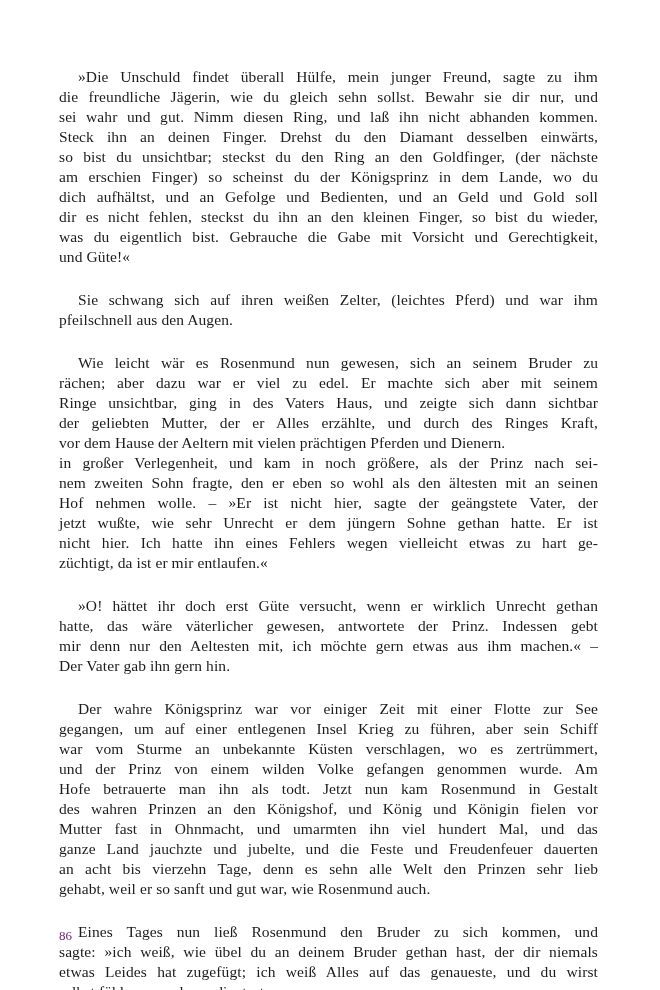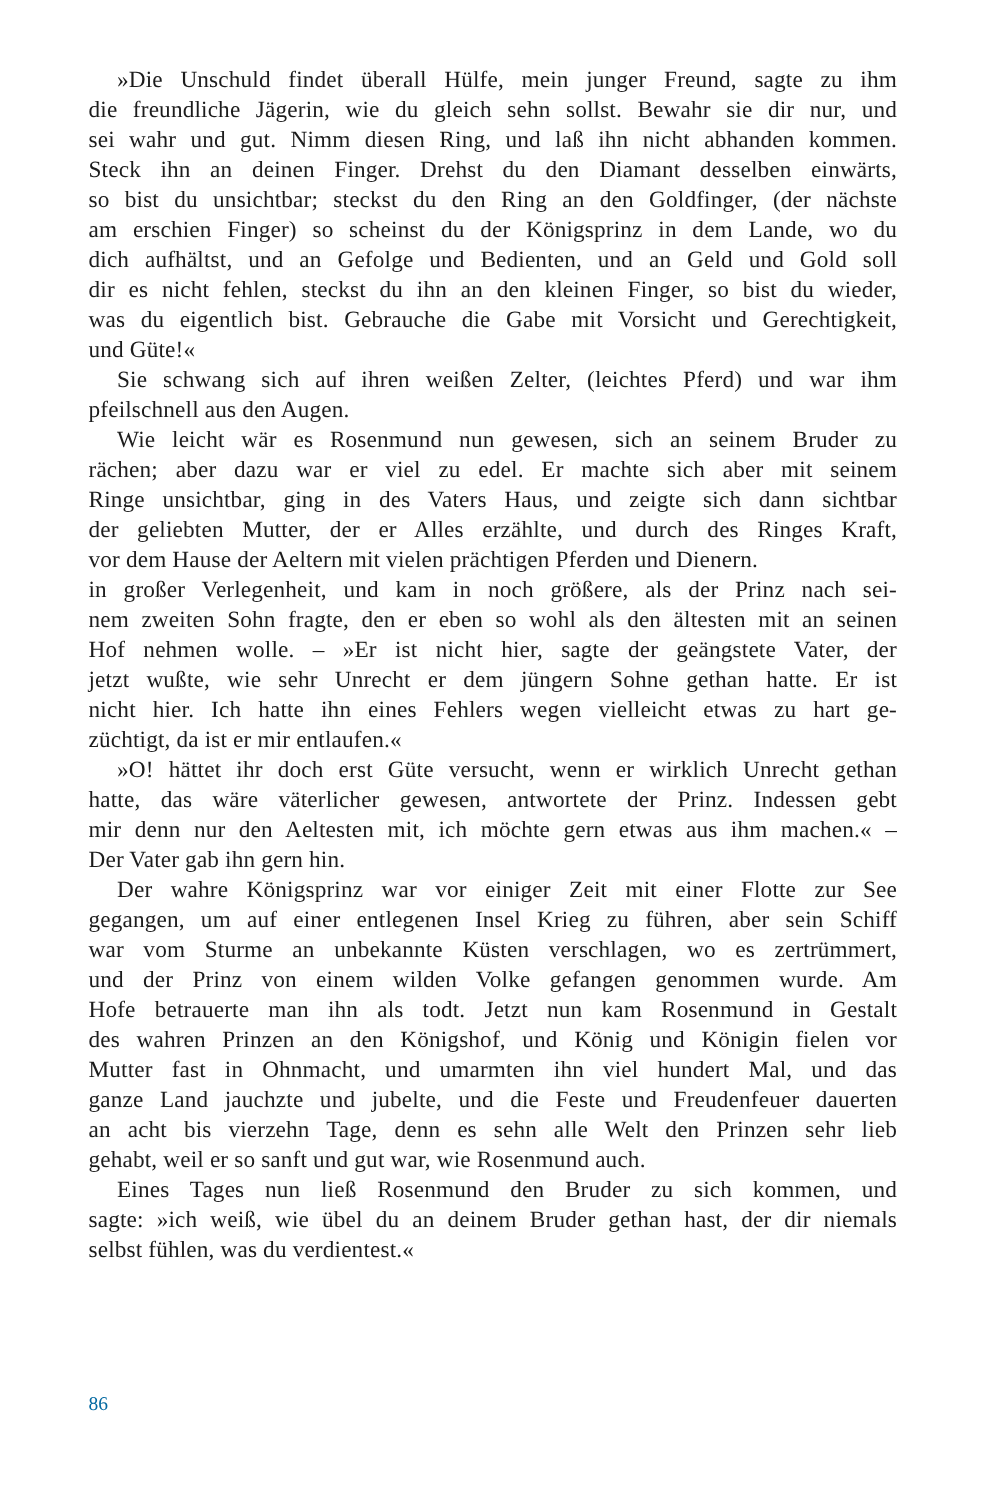--- a/index.html
+++ b/index.html
@@ -28,28 +28,29 @@
   .line {
     text-align: justify;
     text-align-last: justify;
     white-space: normal;
   }
   .line.para-last {
     text-align-last: left;
   }
   .line.para-first {
     text-indent: 19px;
+    margin-top: 23px;
   }
   .page-number {
     position: absolute;
     left: 59px;
     top: 928px;
     font-size: 13px;
     line-height: 16px;
-    color: #0369a1;
+    color: #701a75;
   }
 </style>
 </head>
 <body>
 
 <div class="page">
   <div class="text-block">
       <div class="line para-first">»Die Unschuld findet überall Hülfe, mein junger Freund, sagte zu ihm</div>
       <div class="line">die freundliche Jägerin, wie du gleich sehn sollst. Bewahr sie dir nur, und</div>
       <div class="line">sei wahr und gut. Nimm diesen Ring, und laß ihn nicht abhanden kommen.</div>
@@ -82,16 +83,17 @@
       <div class="line">war vom Sturme an unbekannte Küsten verschlagen, wo es zertrümmert,</div>
       <div class="line">und der Prinz von einem wilden Volke gefangen genommen wurde. Am</div>
       <div class="line">Hofe betrauerte man ihn als todt. Jetzt nun kam Rosenmund in Gestalt</div>
       <div class="line">des wahren Prinzen an den Königshof, und König und Königin fielen vor</div>
       <div class="line">Mutter fast in Ohnmacht, und umarmten ihn viel hundert Mal, und das</div>
       <div class="line">ganze Land jauchzte und jubelte, und die Feste und Freudenfeuer dauerten</div>
       <div class="line">an acht bis vierzehn Tage, denn es sehn alle Welt den Prinzen sehr lieb</div>
       <div class="line para-last">gehabt, weil er so sanft und gut war, wie Rosenmund auch.</div>
       <div class="line para-first">Eines Tages nun ließ Rosenmund den Bruder zu sich kommen, und</div>
       <div class="line">sagte: »ich weiß, wie übel du an deinem Bruder gethan hast, der dir niemals</div>
+      <div class="line">etwas Leides hat zugefügt; ich weiß Alles auf das genaueste, und du wirst</div>
       <div class="line para-last">selbst fühlen, was du verdientest.«</div>
     </div>
   <div class="page-number">86</div>
 </div>
 
 </body></html>

